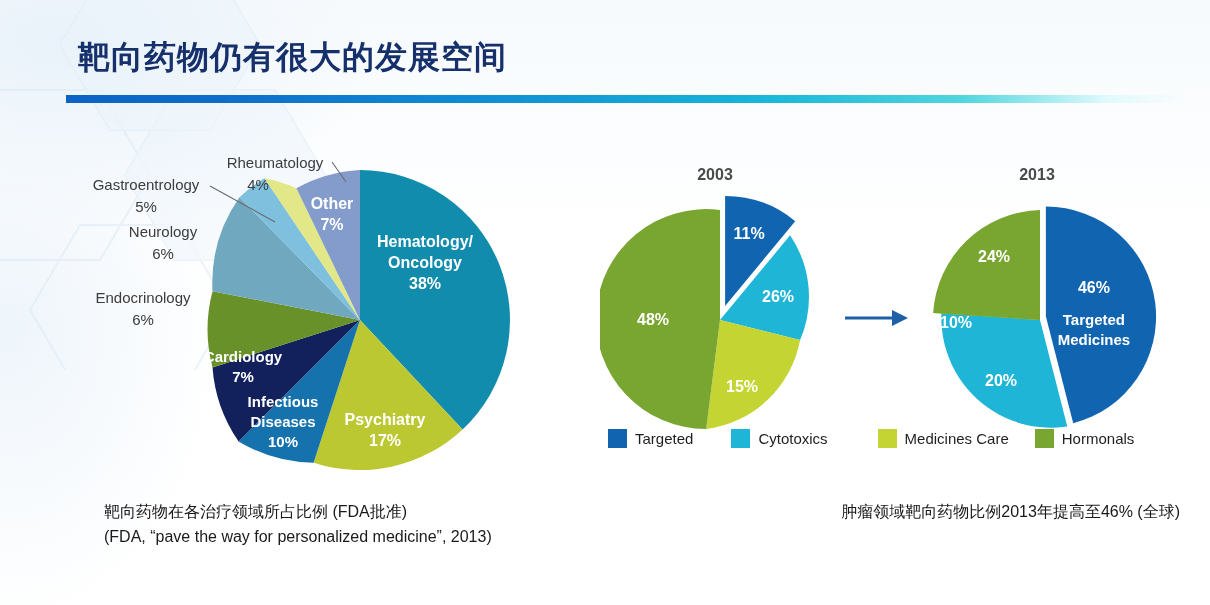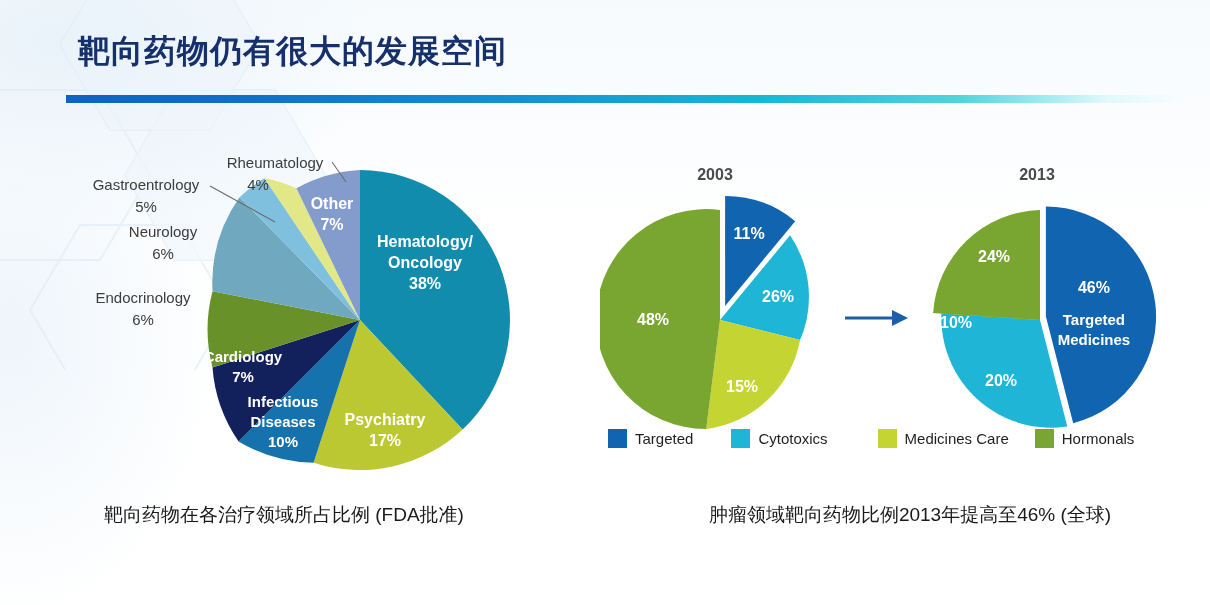--- a/index.html
+++ b/index.html
@@ -17,21 +17,21 @@
       radial-gradient(ellipse 300px 420px at 10px 330px, #eef5fb 0%, rgba(255,255,255,0) 70%),
       linear-gradient(180deg,#f6fafd 0%,#ffffff 38%);
     pointer-events:none;
   }
   #bg-hex{
     position:absolute;left:-40px;top:-60px;width:430px;height:430px;
     opacity:.55;pointer-events:none;
   }
   
   #title{
-    position:absolute;left:78px;top:30px;
+    position:absolute;left:78px;top:36px;
     font-size:32px;font-weight:bold;color:#16306b;
     letter-spacing:1px;white-space:nowrap;
   }
   #title-rule{
     position:absolute;left:66px;top:95px;width:1120px;height:8px;
     background:linear-gradient(90deg,#0b63c5 0%,#0d6ec9 14%,#0f8fd4 38%,#18b6d8 62%,#4fd6dd 80%,rgba(180,245,248,.35) 93%,rgba(255,255,255,0) 100%);
   }
   
   .chart-svg{position:absolute;}
   #left-chart{left:60px;top:130px;}
@@ -46,23 +46,23 @@
   
   #legend{
     position:absolute;left:608px;top:427px;width:560px;height:22px;
     display:flex;align-items:center;
   }
   .legend-item{display:flex;align-items:center;margin-right:26px;}
   .legend-swatch{width:19px;height:19px;margin-right:8px;flex:none;}
   .legend-text{font-size:15px;color:#1f1f1f;white-space:nowrap;}
 
   
-  .caption{position:absolute;font-size:19px;color:#1a1a1a;line-height:1.55;}
+  .caption{position:absolute;font-size:16px;color:#1a1a1a;line-height:1.55;}
   #caption-left{left:104px;top:500px;text-align:left;}
-  #caption-right{left:640px;top:500px;width:540px;text-align:center;}
+  #caption-right{left:640px;top:500px;width:540px;text-align:right;}
   .caption-line{white-space:nowrap;}
   #caption-right .caption-line{white-space:normal;}
 </style>
 </head>
 <body>
 
 <div id="bg-wash"></div>
 <svg id="bg-hex" viewBox="0 0 430 430">
   <g fill="none" stroke="#dce9f4" stroke-width="2">
     <polygon points="150,20 250,20 300,105 250,190 150,190 100,105"></polygon>
@@ -198,16 +198,17 @@
     <span class="legend-text">Medicines Care</span>
   </div>
   <div class="legend-item" style="">
     <span class="legend-swatch" style="background:#79a631"></span>
     <span class="legend-text">Hormonals</span>
   </div>
 </div>
 
 <div class="caption" id="caption-left">
   <div class="caption-line">靶向药物在各治疗领域所占比例 (FDA批准)</div>
+  <div class="caption-line">(FDA, “pave the way for personalized medicine”, 2013)</div>
 </div>
 <div class="caption" id="caption-right">
   <div class="caption-line">肿瘤领域靶向药物比例2013年提高至46% (全球)</div>
 </div>
 
 </body></html>

